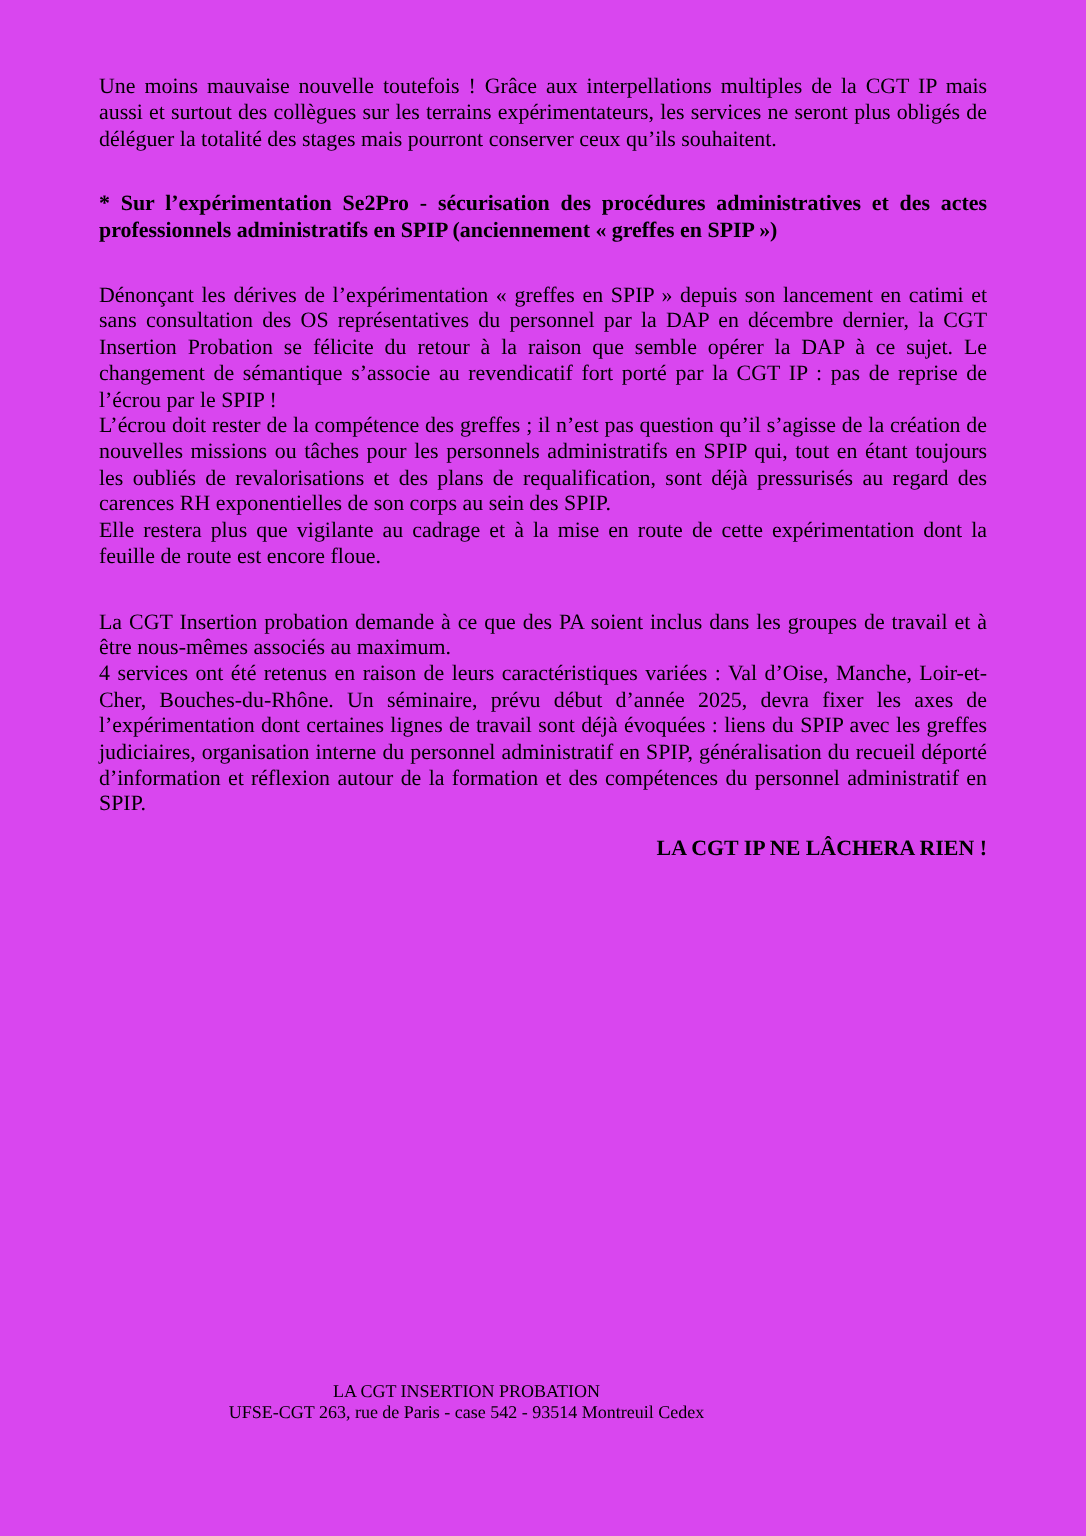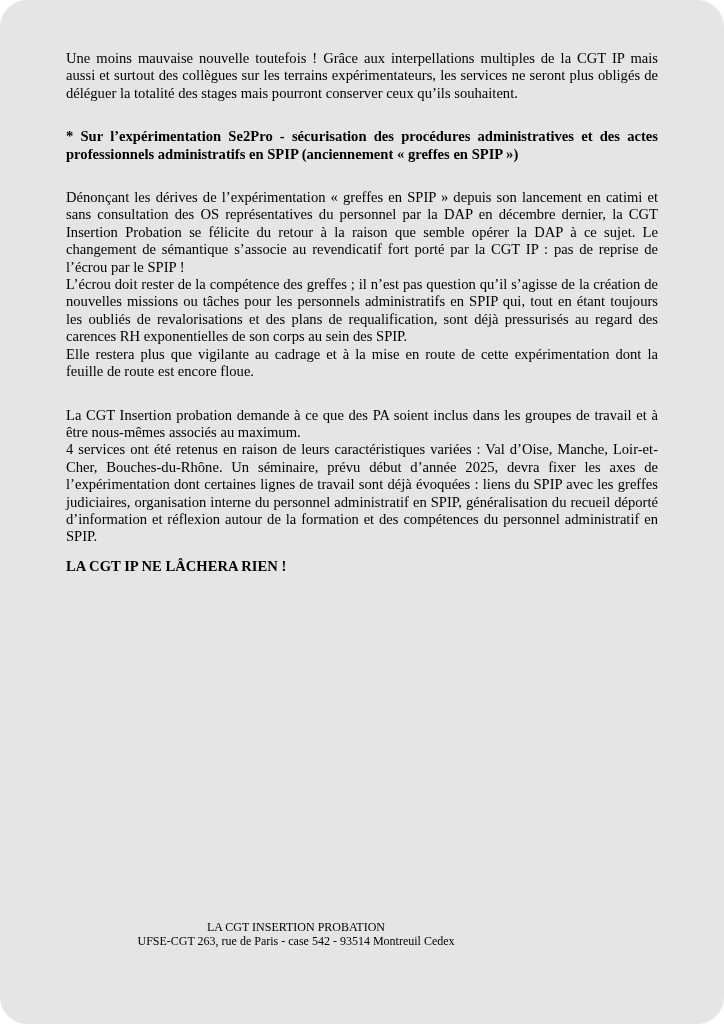--- a/index.html
+++ b/index.html
@@ -4,25 +4,24 @@
 <style>
   html, body {
     margin: 0;
     padding: 0;
     background: #ffffff;
   }
   .page {
     position: relative;
     width: 724px;
     height: 1024px;
-    background: #e5e5e5;
+    background: #d946ef;
     color: #000000;
     font-family: "Liberation Serif", "DejaVu Serif", serif;
     overflow: hidden;
-    border-radius: 27px;
   }
   .content {
     position: absolute;
     top: 50px;
     left: 66px;
     width: 592px;
   }
   .para {
     margin: 0;
     font-size: 14.6px;
@@ -38,28 +37,29 @@
   }
   .slogan {
     margin-top: 12px;
     text-align: center;
   }
   .slogan-line {
     margin: 0;
     font-size: 14.6px;
     line-height: 17.4px;
     font-weight: bold;
-    text-align: left;
+    text-align: right;
   }
   .footer {
     position: absolute;
     top: 921px;
     left: 0;
     width: 592px;
     text-align: center;
+    padding-left: 15px;
   }
   .footer-line {
     font-size: 12px;
     line-height: 13.8px;
     white-space: pre-wrap;
   }
 </style>
 </head>
 <body>
 

